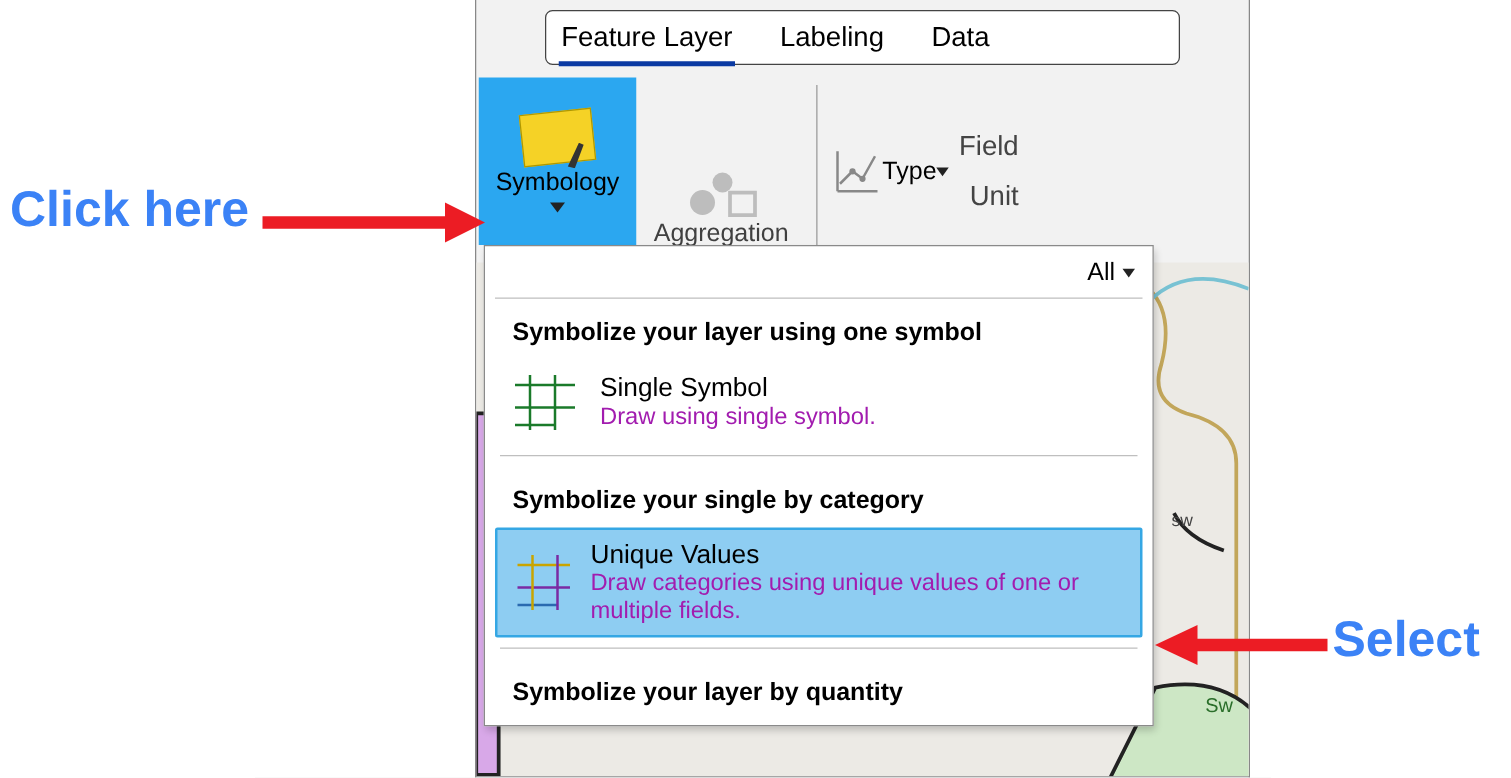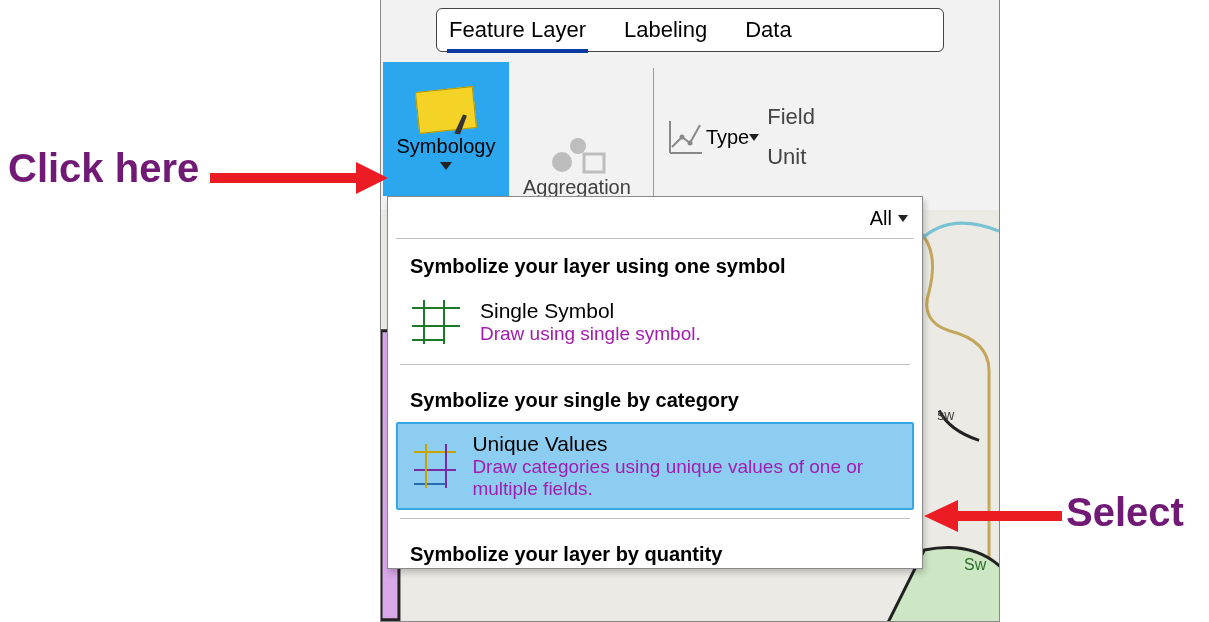--- a/index.html
+++ b/index.html
@@ -126,39 +126,40 @@
     padding: 6px 8px;
     font-size: 20px;
   }
   .col5 {
     display: flex;
     flex-direction: column;
     justify-content: center;
     gap: 14px;
     font-size: 22px;
     color: #444;
+    align-items: flex-end;
   }
   .bg-art {
     position: absolute;
     left: 0; right: 0;
     top: 210px;
     bottom: 0;
     background: #eceae5;
   }
   .bg-art svg { width: 100%; height: 100%; }
   .dropdown {
     position: absolute;
     left: 6px;
     top: 196px;
     width: 536px;
     background: #fff;
     border: 1px solid #8a8a8a;
     box-shadow: 2px 4px 6px rgba(0,0,0,0.2);
     font-size: 20px;
-    padding: 8px 8px 2px 8px;
+    padding: 8px 8px 14px 8px;
   }
   .dd-top {
     display: flex; justify-content: flex-end;
     padding: 2px 6px 8px 6px;
     border-bottom: 1px solid #bfbfbf;
     gap: 6px;
     align-items: center;
   }
   .dd-section-title {
     font-weight: 700;
@@ -175,21 +176,21 @@
   .dd-item .texts .d { font-size: 19px; color: #a21caf; }
   .dd-item.sel {
     background: #8ecdf2;
     border: 2px solid #35a7e4;
   }
   .hr { height: 1px; background: #bfbfbf; margin: 8px 4px; }
   .anno {
     position: absolute;
     font-family: Arial, sans-serif;
     font-weight: 900;
-    color: #701a75;
+    color: #3b82f6;
     font-size: 40px;
   }
   .anno.click { left: 8px; top: 146px; }
   .anno.select { left: 1066px; top: 490px; }
   .arrow-svg { position: absolute; overflow: visible; }
 </style>
 </head>
 <body>
 
 <div class="app-frame">

